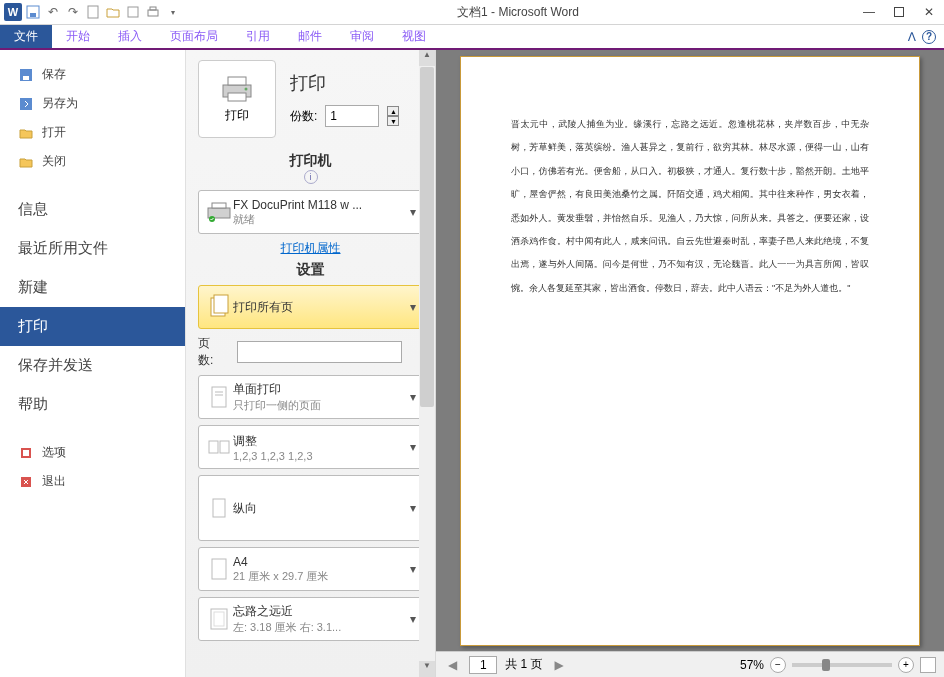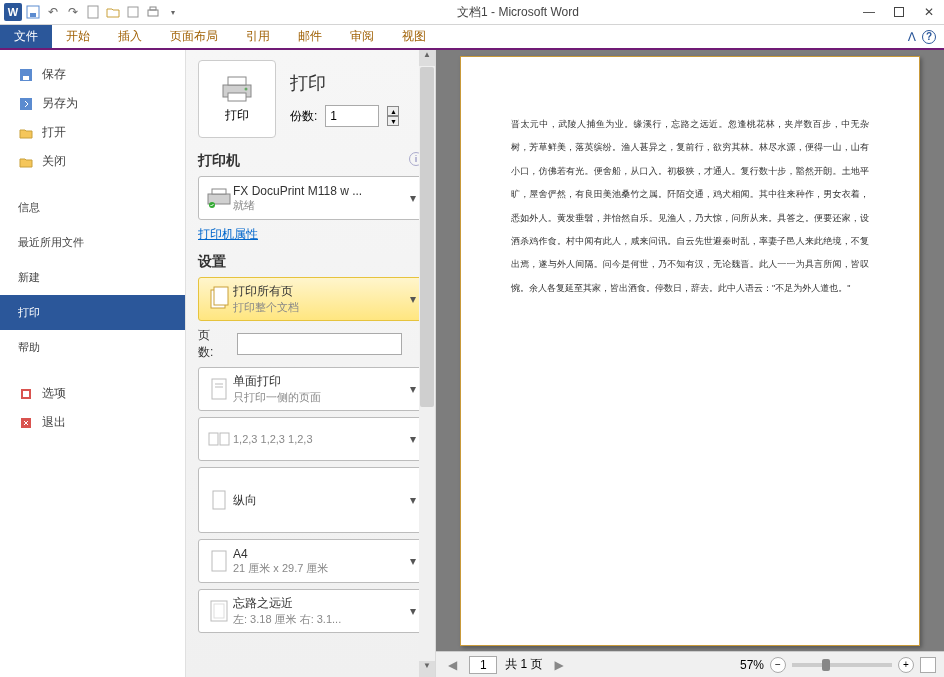--- a/index.html
+++ b/index.html
@@ -9,58 +9,58 @@
 .titlebar { height: 25px; display: flex; align-items: center; background: #fff; border-bottom: 1px solid #d4d4d4; }
 .titlebar .qat { display: flex; align-items: center; gap: 2px; padding-left: 4px; }
 .titlebar .qat-icon { width: 18px; height: 18px; display: flex; align-items: center; justify-content: center; color: #666; }
 .titlebar .word-icon { width: 18px; height: 18px; background: #2b579a; color: #fff; display: flex; align-items: center; justify-content: center; font-weight: bold; font-size: 11px; border-radius: 2px; }
 .titlebar .title { flex: 1; text-align: center; color: #444; }
 .titlebar .winbtns { display: flex; }
 .titlebar .winbtn { width: 30px; height: 25px; display: flex; align-items: center; justify-content: center; color: #444; }
 
 
 .ribbon-tabs { height: 25px; display: flex; align-items: stretch; background: #fff; border-bottom: 2px solid #701a75; }
-.ribbon-tab { padding: 0 14px; display: flex; align-items: center; color: #a16207; cursor: pointer; }
+.ribbon-tab { padding: 0 14px; display: flex; align-items: center; color: #8b5cf6; cursor: pointer; }
 .ribbon-tab.active { background: #2b579a; color: #fff; }
 .ribbon-right { margin-left: auto; display: flex; align-items: center; padding-right: 8px; gap: 6px; color: #2b579a; }
 
 
 .backstage { display: flex; height: 627px; }
 .sidebar { width: 186px; background: #fff; border-right: 1px solid #e0e0e0; padding-top: 10px; }
 .side-item { display: flex; align-items: center; gap: 8px; padding: 6px 18px; color: #444; cursor: pointer; }
 .side-item .ic { width: 16px; height: 16px; display: flex; align-items: center; justify-content: center; }
-.side-item.noicon { padding: 10px 18px; font-size: 11px; }
+.side-item.noicon { padding: 10px 18px; font-size: 15px; }
 .side-item.active { background: #2b579a; color: #fff; }
 .side-sep { height: 14px; }
 
 
 .middle { width: 250px; background: linear-gradient(#f6f6f6, #f0f0f0); border-right: 1px solid #d9d9d9; padding: 10px 12px; position: relative; overflow-y: auto; }
 .print-hero { display: flex; align-items: center; gap: 14px; margin-bottom: 14px; }
 .print-btn { width: 78px; height: 78px; border: 1px solid #ccc; border-radius: 4px; background: #fff; display: flex; flex-direction: column; align-items: center; justify-content: center; gap: 4px; }
 .hero-right { display: flex; flex-direction: column; gap: 10px; }
 .hero-title { font-size: 18px; color: #333; }
 .copies-row { display: flex; align-items: center; gap: 8px; }
 .copies-row input { width: 54px; height: 22px; border: 1px solid #aaa; padding: 0 4px; }
 .spinner { display: flex; flex-direction: column; }
 .spinner div { width: 12px; height: 10px; border: 1px solid #888; display: flex; align-items: center; justify-content: center; font-size: 7px; background: #eee; }
 
-.section-header { display: flex; justify-content: space-between; align-items: flex-start; margin: 10px 0 6px; }
+.section-header { display: flex; justify-content: space-between; align-items: center; margin: 4px 0 6px; flex-direction: column; }
 .section-header .lbl { font-size: 14px; font-weight: bold; color: #333; }
 .section-header .info { width: 14px; height: 14px; border: 1px solid #aac; border-radius: 50%; color: #66a; font-size: 9px; display: flex; align-items: center; justify-content: center; }
 
 .dropdown { border: 1px solid #bcbcbc; border-radius: 3px; background: #fff; display: flex; align-items: center; padding: 4px 6px; margin-bottom: 6px; position: relative; min-height: 44px; }
 .dropdown.small { min-height: 32px; padding: 16px 6px; }
 .dropdown .dd-icon { width: 28px; height: 32px; display: flex; align-items: center; justify-content: center; color: #888; flex-shrink: 0; }
 .dropdown .dd-text { flex: 1; overflow: hidden; }
 .dropdown .dd-title { color: #333; white-space: nowrap; overflow: hidden; text-overflow: ellipsis; }
 .dropdown .dd-sub { color: #888; font-size: 11px; white-space: nowrap; overflow: hidden; text-overflow: ellipsis; }
 .dropdown .dd-arrow { color: #555; padding-left: 4px; }
 .dropdown.highlight { background: linear-gradient(#fff5cc, #ffe680); border-color: #e6c33d; }
 
-.printer-link { text-align: left; color: #0066cc; text-decoration: underline; margin: 4px 0 2px; }
+.printer-link { text-align: center; color: #0066cc; text-decoration: underline; margin: 4px 0 2px; }
 .pages-row { display: flex; align-items: center; gap: 24px; margin-bottom: 6px; }
 .pages-row .lbl { color: #333; }
 .pages-row input { flex: 1; height: 22px; border: 1px solid #aaa; padding: 0 4px; }
 .pages-row .info { width: 14px; height: 14px; border: 1px solid #aac; border-radius: 50%; color: #66a; font-size: 9px; display: flex; align-items: center; justify-content: center; }
 
 .middle-scroll { position: absolute; right: 0; top: 0; bottom: 0; width: 16px; background: #f0f0f0; display: flex; flex-direction: column; }
 .scroll-btn { height: 16px; background: #ddd; text-align: center; font-size: 8px; color: #666; }
 .scroll-thumb { flex: 0 0 auto; height: 340px; background: #cfcfcf; margin: 1px; border-radius: 2px; }
 
 
@@ -178,20 +178,21 @@
             <path d="M1 3h5l1 1h6v7H1z" fill="#f5c65a" stroke="#c9a03a"></path>
           </svg>
         </span>
       <span>关闭</span>
     </div>
     <div class="side-sep"></div>
     <div class="side-item noicon">信息</div>
     <div class="side-item noicon">最近所用文件</div>
     <div class="side-item noicon">新建</div>
     <div class="side-item noicon active">打印</div>
+    <div class="side-item noicon">保存并发送</div>
     <div class="side-item noicon">帮助</div>
     <div class="side-sep"></div>
     <div class="side-item">
       <span class="ic">
           <svg width="14" height="14">
             <rect x="2" y="2" width="10" height="10" fill="#d9534f"></rect>
             <rect x="4" y="4" width="6" height="6" fill="#fff"></rect>
           </svg>
         </span>
       <span>选项</span>
@@ -258,21 +259,20 @@
 
     <div class="dropdown highlight">
       <div class="dd-icon">
           <svg width="24" height="26">
             <rect x="4" y="4" width="14" height="18" fill="#fff" stroke="#c9a03a"></rect>
             <rect x="7" y="1" width="14" height="18" fill="#fff" stroke="#c9a03a"></rect>
           </svg>
         </div>
       <div class="dd-text">
         <div class="dd-title">打印所有页</div>
-        <div class="dd-sub">打印整个文档</div>
       </div>
       <div class="dd-arrow">▾</div>
     </div>
 
     <div class="pages-row">
       <span class="lbl">页数:</span>
       <input type="text" value="" style="">
       <span class="info">i</span>
     </div>
 
@@ -292,20 +292,21 @@
     </div>
 
     <div class="dropdown">
       <div class="dd-icon">
           <svg width="24" height="24">
             <rect x="2" y="6" width="9" height="12" fill="#fff" stroke="#bbb"></rect>
             <rect x="13" y="6" width="9" height="12" fill="#fff" stroke="#bbb"></rect>
           </svg>
         </div>
       <div class="dd-text">
+        <div class="dd-title">调整</div>
         <div class="dd-sub">1,2,3   1,2,3   1,2,3</div>
       </div>
       <div class="dd-arrow">▾</div>
     </div>
 
     <div class="dropdown small">
       <div class="dd-icon">
           <svg width="18" height="22">
             <rect x="3" y="2" width="12" height="18" fill="#fff" stroke="#bbb"></rect>
           </svg>

